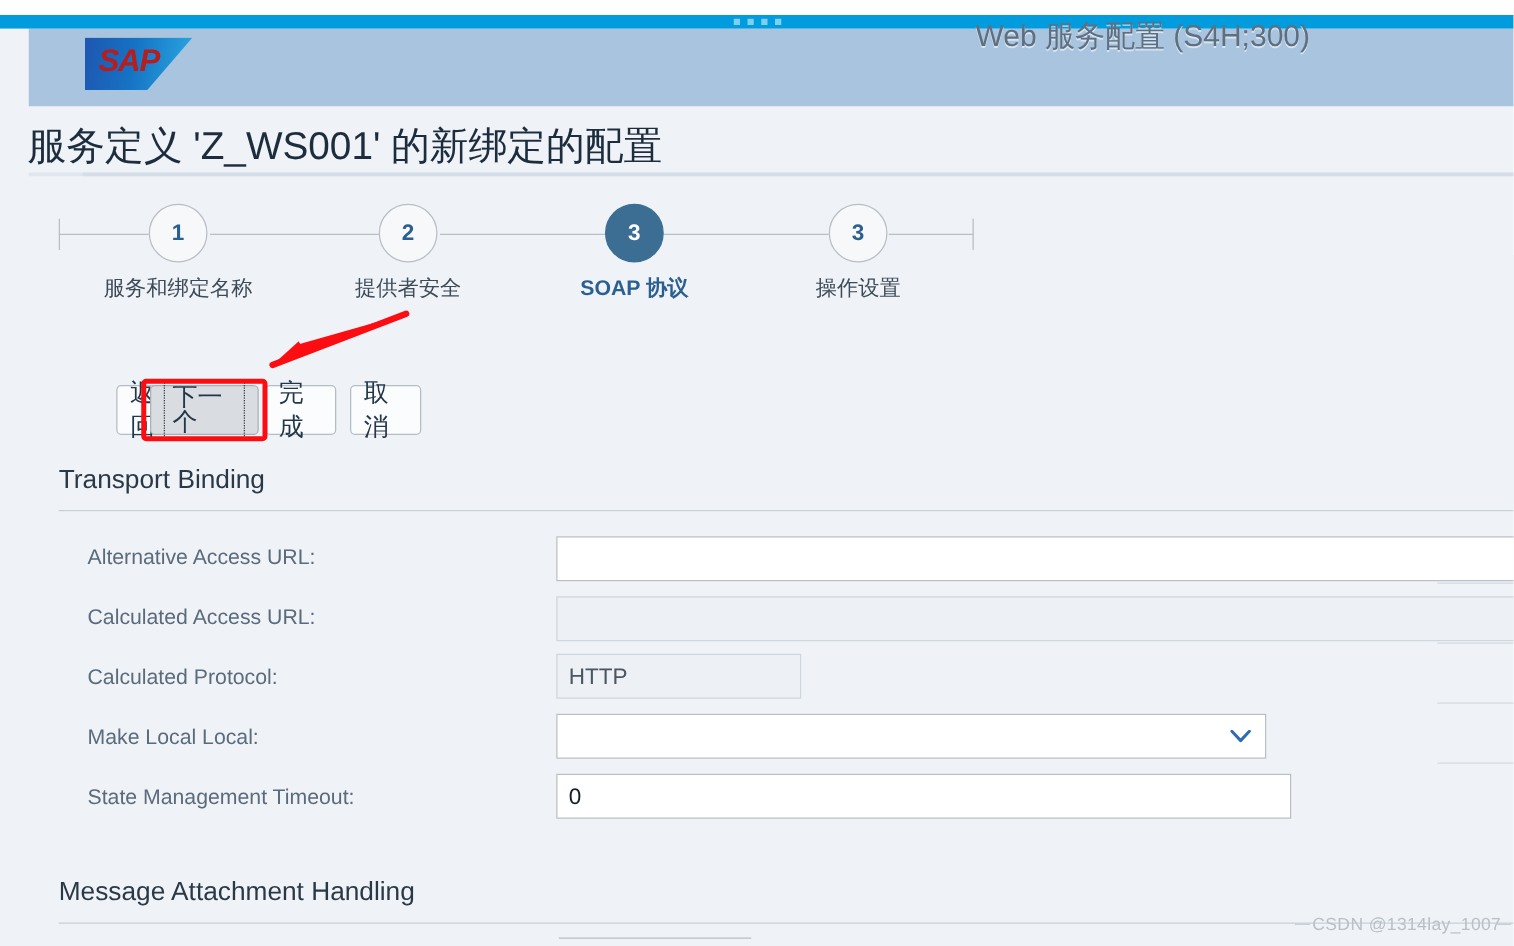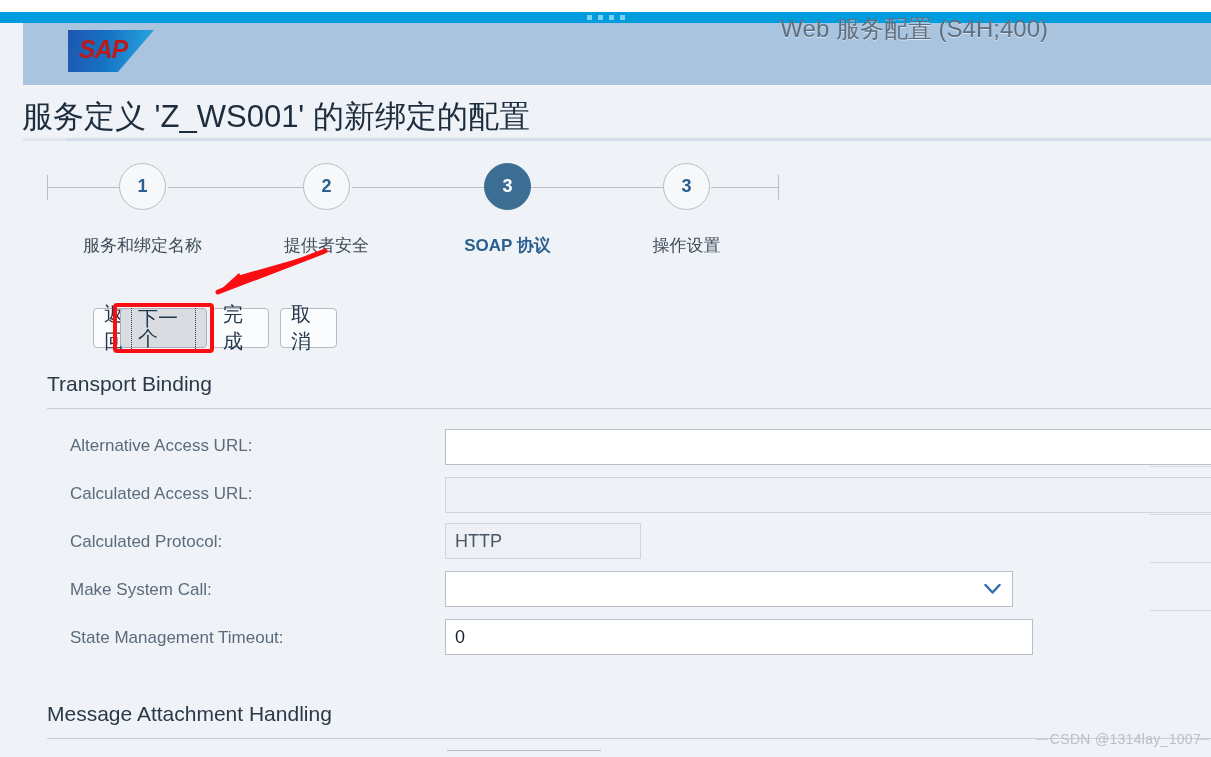--- a/index.html
+++ b/index.html
@@ -143,21 +143,21 @@
     font-weight: bold;
     color: #2a5f8f;
     margin: 0 auto;
   }
   .wiz-step.active .wiz-circle {
     background: #3c6e93;
     border-color: #3c6e93;
     color: #ffffff;
   }
   .wiz-label {
-    margin-top: 24px;
+    margin-top: 9px;
     font-size: 17px;
     color: #3d4a57;
     white-space: nowrap;
   }
   .wiz-step.active .wiz-label {
     color: #2a5f8f;
     font-weight: bold;
   }
 
   
@@ -322,21 +322,21 @@
   </div>
 
   <div class="left-edge"></div>
 
   <div class="sap-header">
     <div class="sap-logo">
       <div class="shape"></div>
       <div class="txt">SAP</div>
     </div>
   </div>
-  <div class="header-title">Web 服务配置 (S4H;400)</div>
+  <div class="header-title">Web 服务配置 (S4H;300)</div>
 
   <div class="page-title">服务定义 'Z_WS001' 的新绑定的配置</div>
   <div class="title-rule"></div>
   <div class="title-rule-2"></div>
 
   <div class="wizard"></div>
 
   <div class="wiz-tick" style="left:47px;"></div>
   <div class="wiz-line" style="left:47px;  width:72px;"></div>
   <div class="wiz-line" style="left:168px; width:135px;"></div>
@@ -409,21 +409,21 @@
 
   <div class="form-row" style="top:520px;">
     <div class="field-label" style="top:12px;">Calculated Protocol:</div>
     <div class="field readonly" style="top:3px; width:196px;">
       <span>HTTP</span>
     </div>
   </div>
   <div class="row-sep" style="top:562px;"></div>
 
   <div class="form-row" style="top:568px;">
-    <div class="field-label" style="top:12px;">Make System Call:</div>
+    <div class="field-label" style="top:12px;">Make Local Local:</div>
     <div class="field select" style="top:3px; width:568px;">
       <svg class="chev" viewBox="0 0 17 11">
         <path d="M1.5 1.5 L8.5 9 L15.5 1.5" stroke="#2f6bb0" stroke-width="2.4" fill="none" stroke-linecap="round" stroke-linejoin="round"></path>
       </svg>
     </div>
   </div>
   <div class="row-sep" style="top:610px;"></div>
 
   <div class="form-row" style="top:616px;">
     <div class="field-label" style="top:12px;">State Management Timeout:</div>

